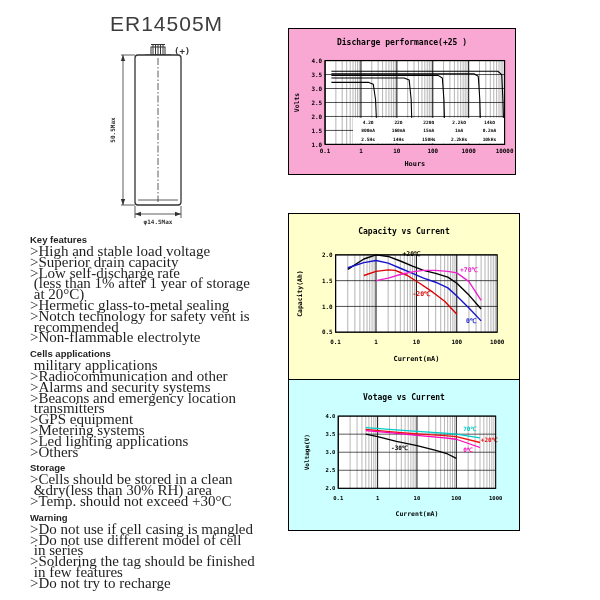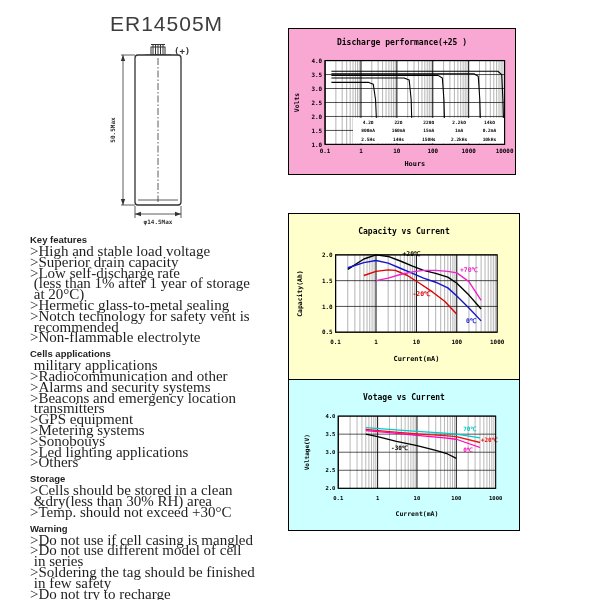--- a/index.html
+++ b/index.html
@@ -81,33 +81,32 @@
     <div class="sec-line"> recommended</div>
     <div class="sec-line">&gt;Non-flammable electrolyte</div>
     <div class="sec-heading">Cells applications</div>
     <div class="sec-line"> military applications</div>
     <div class="sec-line">&gt;Radiocommunication and other</div>
     <div class="sec-line">&gt;Alarms and security systems</div>
     <div class="sec-line">&gt;Beacons and emergency location</div>
     <div class="sec-line"> transmitters</div>
     <div class="sec-line">&gt;GPS equipment</div>
     <div class="sec-line">&gt;Metering systems</div>
-    <div class="sec-line">&gt;Sonobouys</div>
     <div class="sec-line">&gt;Led lighting applications</div>
     <div class="sec-line">&gt;Others</div>
     <div class="sec-heading">Storage</div>
     <div class="sec-line">&gt;Cells should be stored in a clean</div>
     <div class="sec-line"> &amp;dry(less than 30% RH) area</div>
     <div class="sec-line">&gt;Temp. should not exceed +30°C</div>
     <div class="sec-heading">Warning</div>
     <div class="sec-line">&gt;Do not use if cell casing is mangled</div>
     <div class="sec-line">&gt;Do not use different model of cell</div>
     <div class="sec-line"> in series</div>
     <div class="sec-line">&gt;Soldering the tag should be finished</div>
-    <div class="sec-line"> in few safety</div>
+    <div class="sec-line"> in few features</div>
     <div class="sec-line">&gt;Do not try to recharge</div>
   </div>
 
 <div class="panel" id="panel1" style="background: #f9a8d4;">
   <div class="chart-title">Discharge performance(+25 )</div>
   <svg id="c1" viewBox="0 0 228 147">
       <rect x="36" y="32" width="182" height="85" fill="#fff"></rect>
       <line x1="36" y1="32" x2="36" y2="117" stroke="#000" stroke-width="1"></line>
       <line x1="46.95749184216892" y1="32" x2="46.95749184216892" y2="117" stroke="#666" stroke-width="0.5"></line>
       <line x1="53.36721367179572" y1="32" x2="53.36721367179572" y2="117" stroke="#666" stroke-width="0.5"></line>

